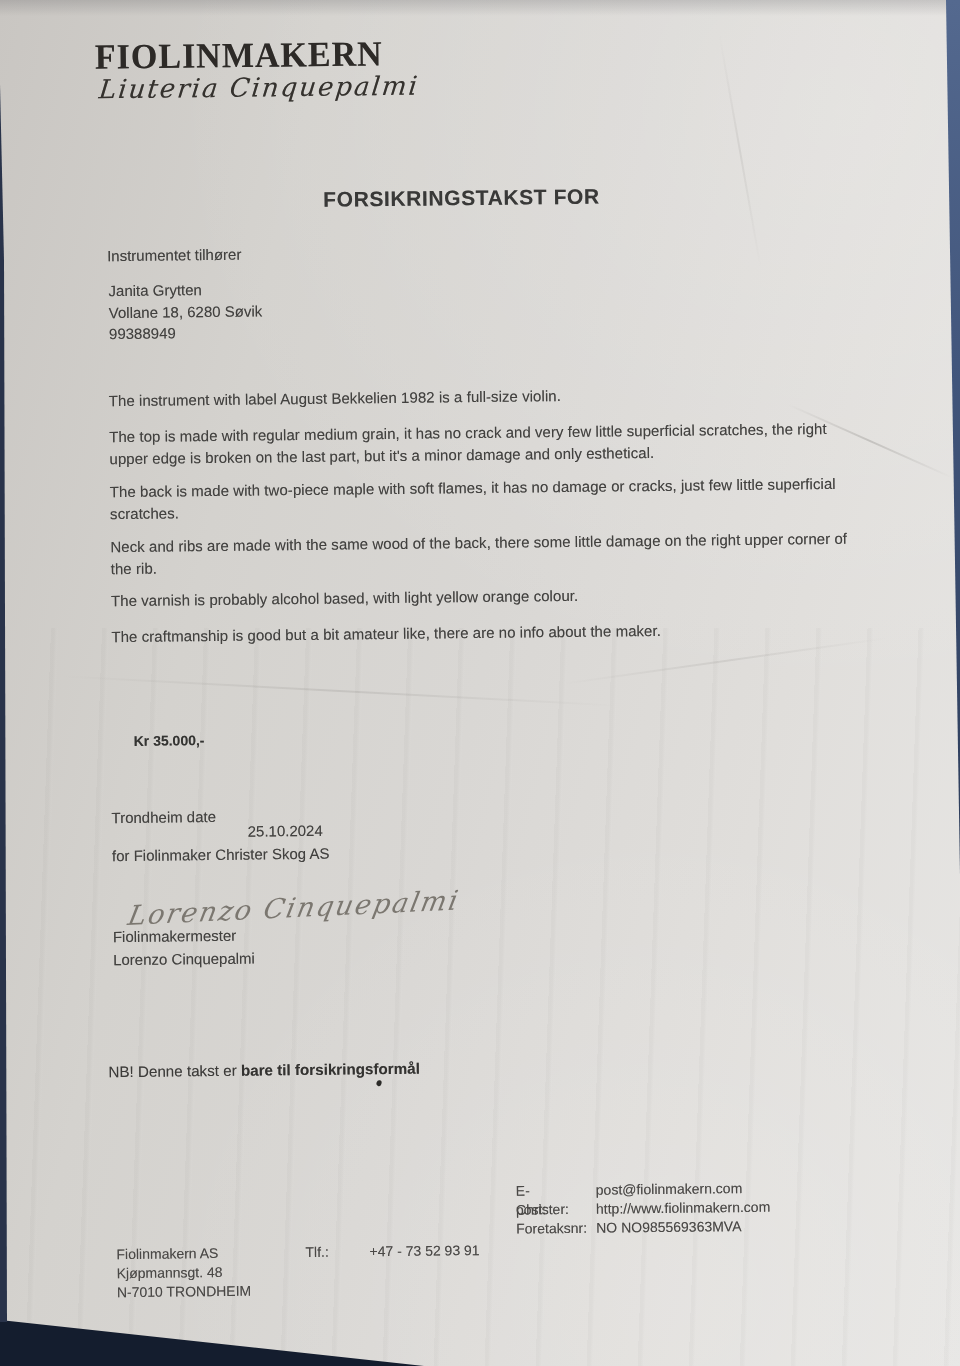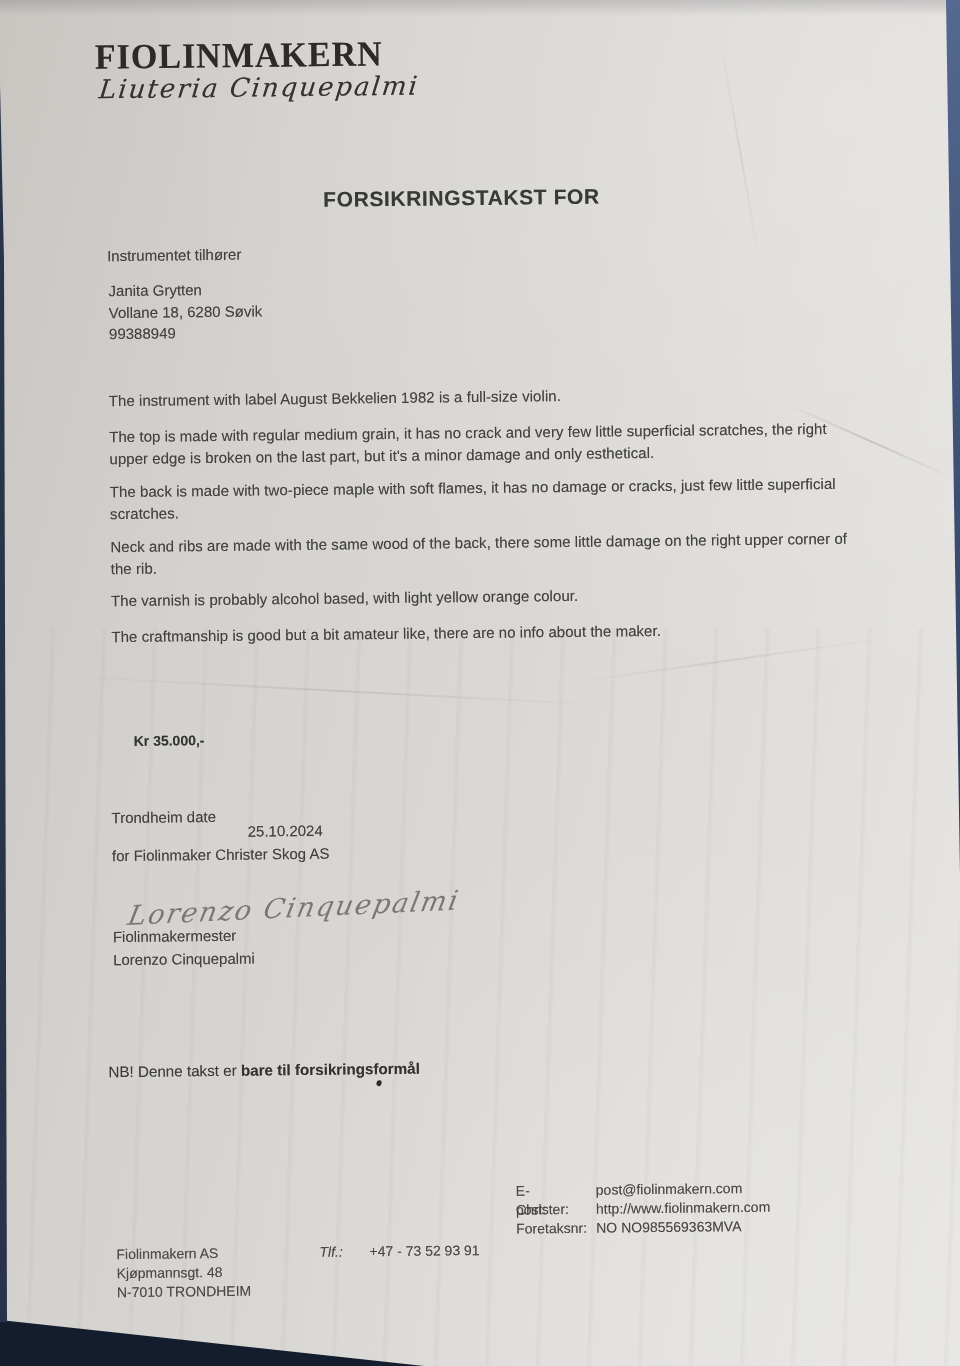--- a/index.html
+++ b/index.html
@@ -78,21 +78,21 @@
   }
   .signer-name  { left:110px; top:945px; }
   .signer-title { left:110px; top:922px; }
   .nb { left:104px; top:1059px; font-size:15.2px; color:#3c3b39; }
   .nb b { color:#333230; }
   .ink-speck { left:372px; top:1079px; width:5px; height:6px; border-radius:50%;
     background:#2c2b29; transform:rotate(20deg); }
   
   .footer-line { font-size:14px; line-height:19.2px; color:#4a4846; }
   .f-address { left:110px; top:1241px; }
-  .f-tel-label { left:313px; top:1241px;font-style:italic; }
+  .f-tel-label { left:299px; top:1241px; }
   .f-tel-value { left:363px; top:1241px; white-space:nowrap; }
   .f-contacts { left:510px; top:1182px; }
   .f-contacts .row { position:relative; height:19.2px; }
   .f-contacts .lbl { position:absolute; left:0; }
   .f-contacts .val { position:absolute; left:80px; white-space:nowrap; }
 </style>
 </head>
 <body>
 
 <div class="paper">

